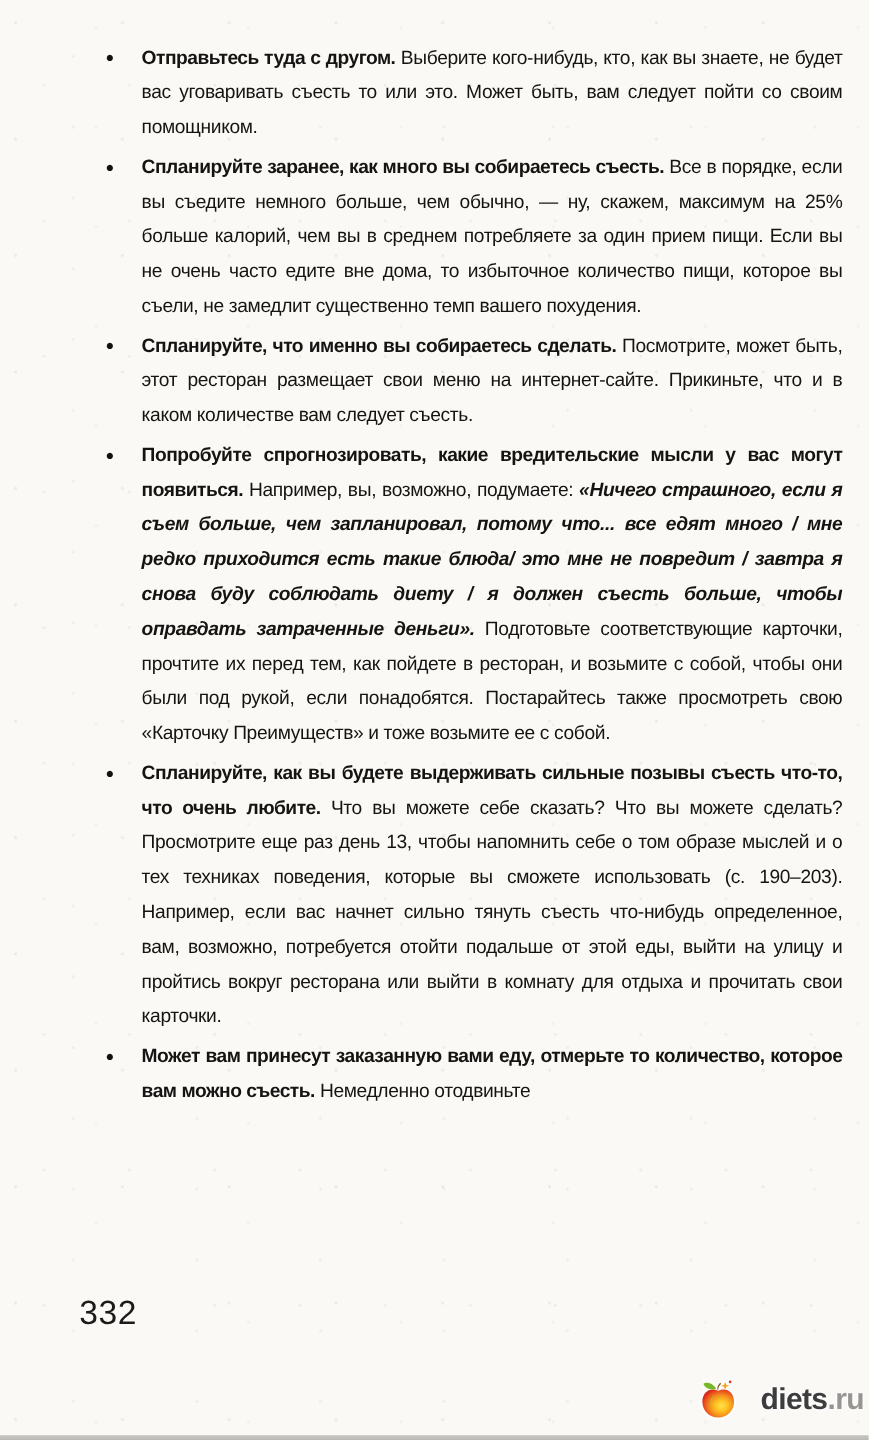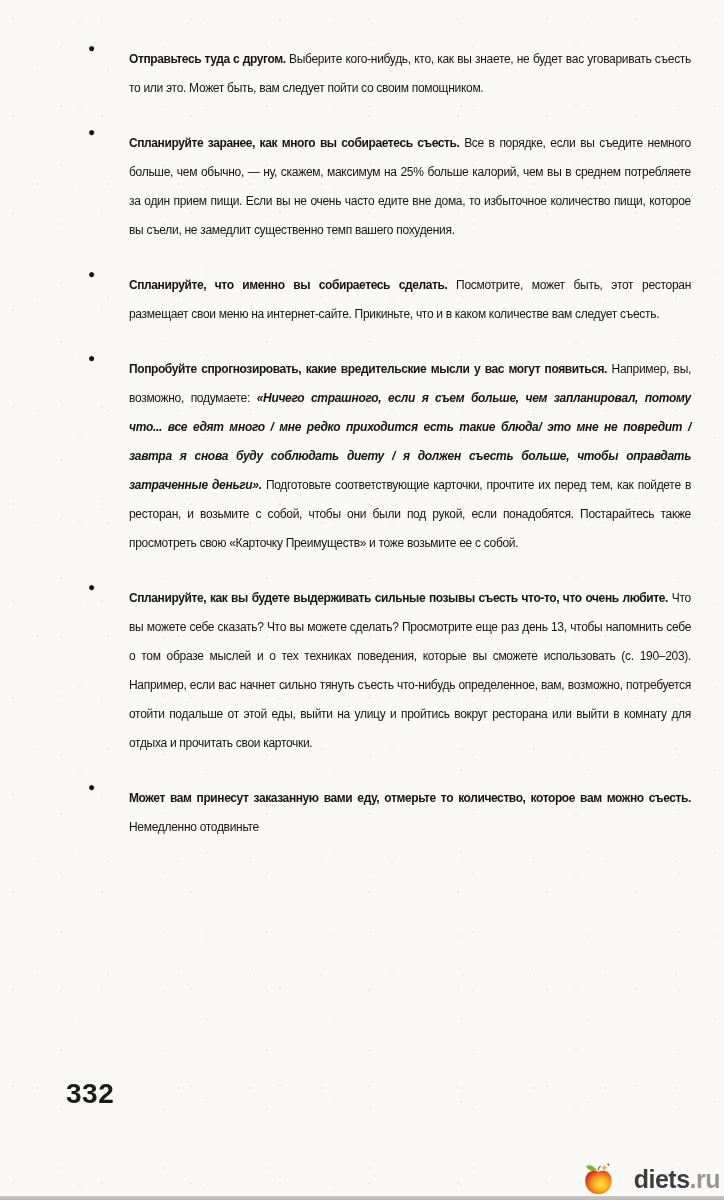--- a/index.html
+++ b/index.html
@@ -30,35 +30,35 @@
     margin: 0; padding: 0; list-style: none;
   }
   .bullet-item { display: flex; margin-bottom: 4px; }
   .marker {
     flex: 0 0 30px; width: 30px;
     font-size: 12px; line-height: 29px;
     color: #121212;
     user-select: none;
   }
   .btext {
-    flex: 1; margin: 11px;
-    font-size: 12px; line-height: 29px;
+    flex: 1; margin: 0;
+    font-size: 16px; line-height: 29px;
     letter-spacing: -0.3px;
     text-align: justify;
     color: #161412;
   }
   .btext b { font-weight: 700; letter-spacing: -0.4px; }
   .btext em { font-weight: 600; }
   .page-number {
     position: absolute; left: 66px; top: 1078px;
-    font-size: 28px; font-weight: 700; color: #1b1b1b;
+    font-size: 28px; font-weight: 400; color: #1b1b1b;
     letter-spacing: 0.5px;
   }
   .watermark {
-    position: absolute; right: 4px; bottom: 0;
+    position: absolute; right: 4px; bottom: 12px;
     display: flex; align-items: center; gap: 19px;
   }
   .wm-apple { filter: drop-shadow(0 0 2px #ffffff) drop-shadow(0 0 1px #ffffff); }
   .wm-text {
     font-size: 25px; font-weight: 700; letter-spacing: -0.5px;
     text-shadow: 0 0 2px #fff, 0 0 4px #fff, 0 1px 2px rgba(255,255,255,.95);
     line-height: 1;
     padding-bottom: 4px;
   }
   .wm-main { color: #3d3d3d; }

